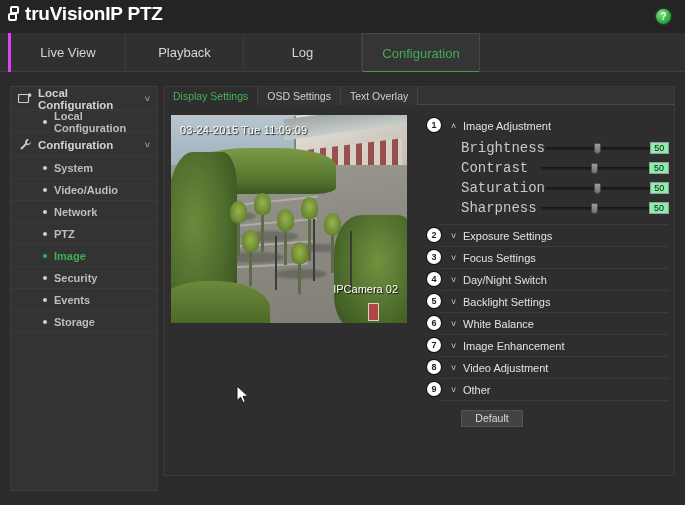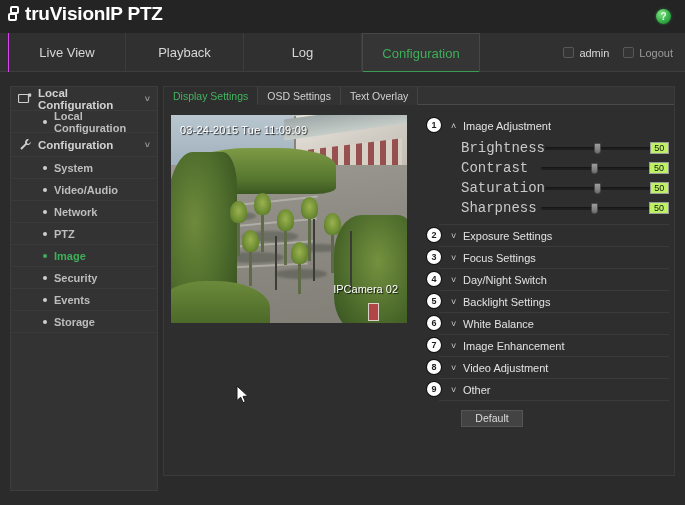--- a/index.html
+++ b/index.html
@@ -79,21 +79,21 @@
   .navtab {
     width: 118px;
     height: 39px;
     display: flex; align-items: center; justify-content: center;
     color: #d6d6d6;
     font-size: 13px;
     border-right: 1px solid #3c3c3c;
     cursor: pointer;
     position: relative;
   }
-  .navtab:first-child { border-left: 1px solid #d946ef; }
+  .navtab:first-child { border-left: 3px solid #d946ef; }
   .navtab.active {
     color: #3fae5a;
     background: #353535;
     border-top: 1px solid #474747;
     border-left: 1px solid #474747;
     border-right: 1px solid #474747;
   }
   .navtab.active::after {
     content: "";
     position: absolute;
@@ -388,21 +388,21 @@
   .slider .knob {
     position: absolute;
     width: 7px; height: 11px;
     background: linear-gradient(180deg, #9d9d9d 0%, #6e6e6e 100%);
     border: 1px solid #4b4b4b;
     border-radius: 1px 1px 3px 3px;
   }
   .valbox {
     width: 22px; height: 12px;
     margin-left: 0;
-    background: #bef264;
+    background: #86efac;
     border: 1px solid #9a9a9a;
     color: #111;
     font-size: 9px;
     line-height: 11px;
     text-align: center;
   }
   .default-row {
     padding: 9px 0 0 22px;
   }
   .btn-default {
@@ -442,30 +442,20 @@
     <div class="help-icon">?</div>
   </div>
 
   <div class="navbar">
     <div class="navtabs">
       <div class="navtab">Live View</div>
       <div class="navtab">Playback</div>
       <div class="navtab">Log</div>
       <div class="navtab active">Configuration</div>
     </div>
-    <div class="user-area">
-      <div class="user-chip admin">
-        <span class="glyph"></span>
-        <span class="label">admin</span>
-      </div>
-      <div class="user-chip">
-        <span class="glyph"></span>
-        <span class="label">Logout</span>
-      </div>
-    </div>
   </div>
 
   <div class="content">
 
     <div class="sidebar">
 
       <div class="side-group-head">
         <span class="gicon">
           <svg width="14" height="12" viewBox="0 0 14 12">
             <rect x="0.5" y="1.5" width="10" height="8" rx="1" fill="none" stroke="#cfcfcf" stroke-width="1.2"></rect>

